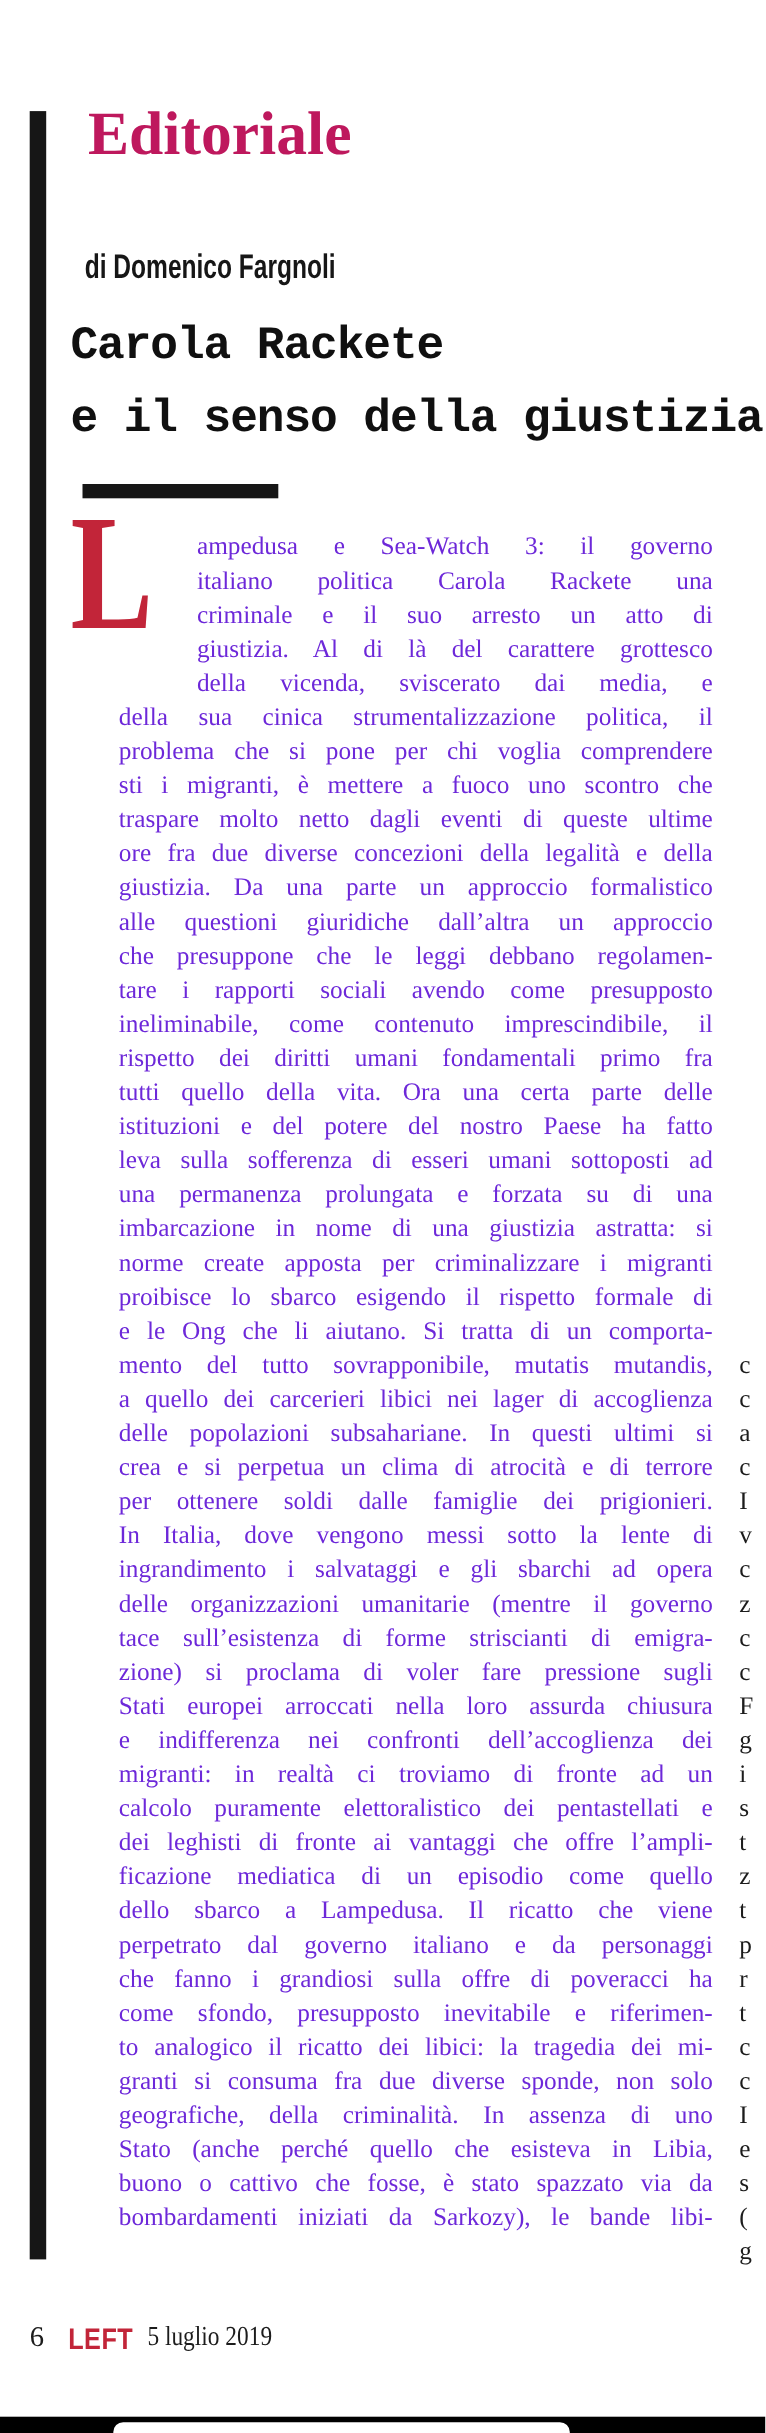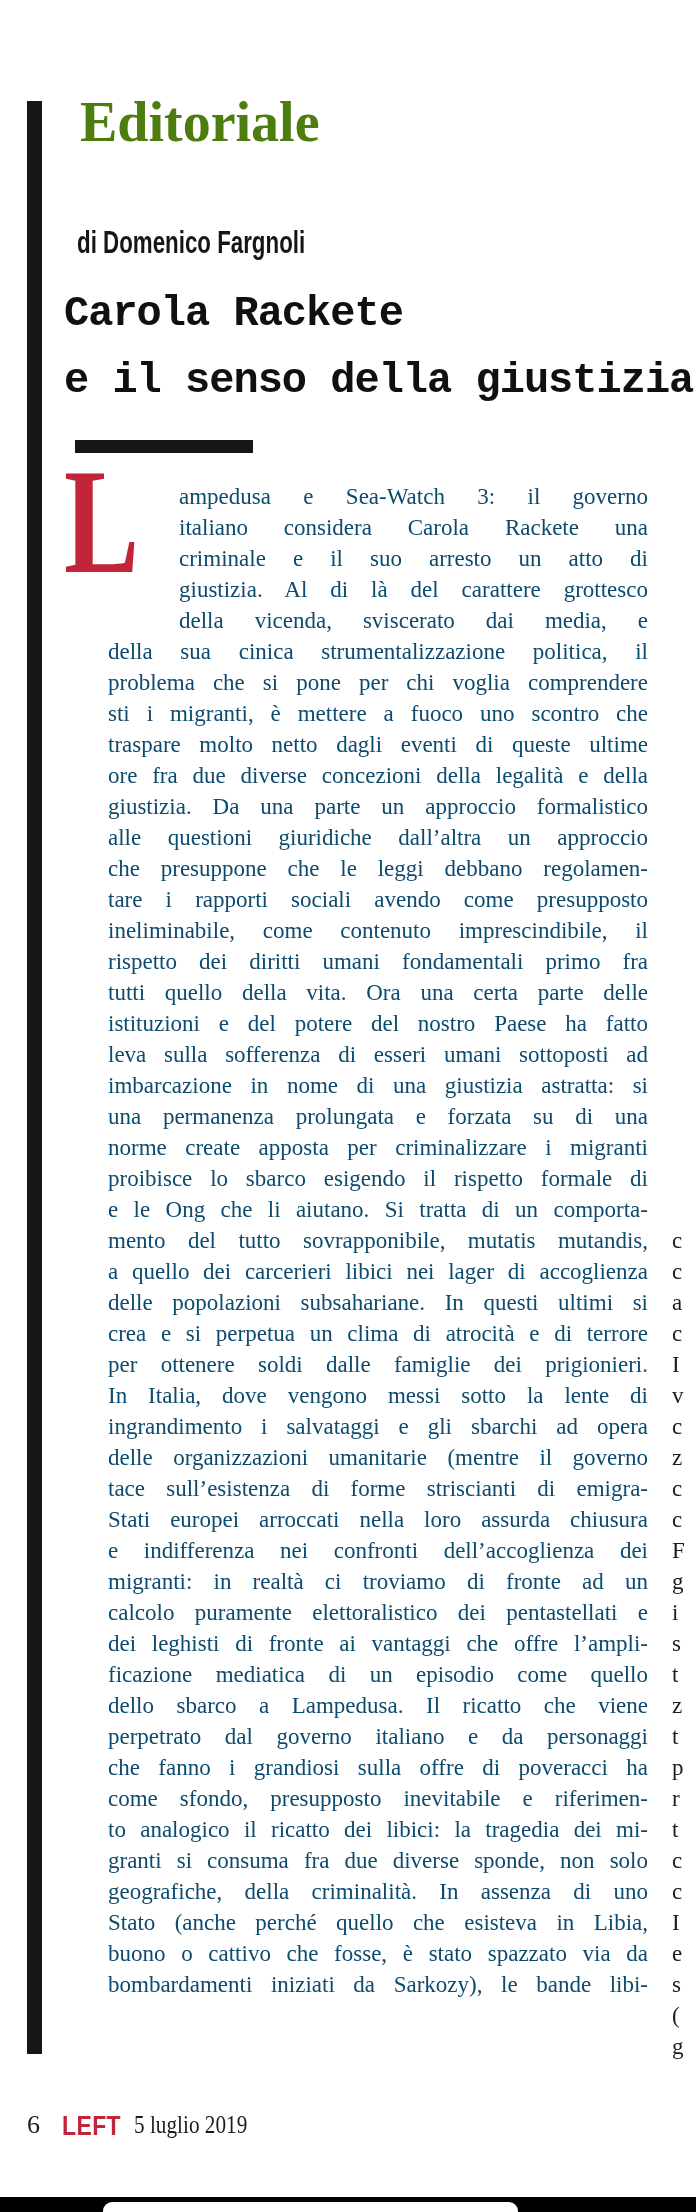--- a/index.html
+++ b/index.html
@@ -32,67 +32,68 @@
   .next-page{position:absolute;left:103px;top:5px;width:415px;height:10px;background:#ffffff;
              border-radius:9px 9px 0 0;}
 </style>
 </head>
 <body>
 
 <div class="page">
 
   <div class="left-rule"></div>
 
-  <div class="kicker" style="color: #4d7c0f;">Editoriale</div>
+  <div class="kicker" style="color: #be185d;">Editoriale</div>
 
   <div class="byline">di Domenico Fargnoli</div>
 
   <div class="headline" style="color: rgb(16, 16, 16);">
     <div>Carola Rackete</div>
     <div>e il senso della giustizia</div>
   </div>
 
   <div class="title-rule"></div>
 
   <div class="dropcap" style="color: rgb(194, 37, 57);">L</div>
 
-  <div class="body-col" style="color: #0c4a6e; font-family: Liberation Serif, serif;">
+  <div class="body-col" style="color: #6d28d9; font-family: Liberation Serif, serif;">
       <div class="bline indent">ampedusa e Sea-Watch 3: il governo</div>
-      <div class="bline indent">italiano considera Carola Rackete una</div>
+      <div class="bline indent">italiano politica Carola Rackete una</div>
       <div class="bline indent">criminale e il suo arresto un atto di</div>
       <div class="bline indent">giustizia. Al di là del carattere grottesco</div>
       <div class="bline indent">della vicenda, sviscerato dai media, e</div>
       <div class="bline">della sua cinica strumentalizzazione politica, il</div>
       <div class="bline">problema che si pone per chi voglia comprendere</div>
       <div class="bline">sti i migranti, è mettere a fuoco uno scontro che</div>
       <div class="bline">traspare molto netto dagli eventi di queste ultime</div>
       <div class="bline">ore fra due diverse concezioni della legalità e della</div>
       <div class="bline">giustizia. Da una parte un approccio formalistico</div>
       <div class="bline">alle questioni giuridiche dall’altra un approccio</div>
       <div class="bline">che presuppone che le leggi debbano regolamen-</div>
       <div class="bline">tare i rapporti sociali avendo come presupposto</div>
       <div class="bline">ineliminabile, come contenuto imprescindibile, il</div>
       <div class="bline">rispetto dei diritti umani fondamentali primo fra</div>
       <div class="bline">tutti quello della vita. Ora una certa parte delle</div>
       <div class="bline">istituzioni e del potere del nostro Paese ha fatto</div>
       <div class="bline">leva sulla sofferenza di esseri umani sottoposti ad</div>
+      <div class="bline">una permanenza prolungata e forzata su di una</div>
       <div class="bline">imbarcazione in nome di una giustizia astratta: si</div>
-      <div class="bline">una permanenza prolungata e forzata su di una</div>
       <div class="bline">norme create apposta per criminalizzare i migranti</div>
       <div class="bline">proibisce lo sbarco esigendo il rispetto formale di</div>
       <div class="bline">e le Ong che li aiutano. Si tratta di un comporta-</div>
       <div class="bline">mento del tutto sovrapponibile, mutatis mutandis,</div>
       <div class="bline">a quello dei carcerieri libici nei lager di accoglienza</div>
       <div class="bline">delle popolazioni subsahariane. In questi ultimi si</div>
       <div class="bline">crea e si perpetua un clima di atrocità e di terrore</div>
       <div class="bline">per ottenere soldi dalle famiglie dei prigionieri.</div>
       <div class="bline">In Italia, dove vengono messi sotto la lente di</div>
       <div class="bline">ingrandimento i salvataggi e gli sbarchi ad opera</div>
       <div class="bline">delle organizzazioni umanitarie (mentre il governo</div>
       <div class="bline">tace sull’esistenza di forme striscianti di emigra-</div>
+      <div class="bline">zione) si proclama di voler fare pressione sugli</div>
       <div class="bline">Stati europei arroccati nella loro assurda chiusura</div>
       <div class="bline">e indifferenza nei confronti dell’accoglienza dei</div>
       <div class="bline">migranti: in realtà ci troviamo di fronte ad un</div>
       <div class="bline">calcolo puramente elettoralistico dei pentastellati e</div>
       <div class="bline">dei leghisti di fronte ai vantaggi che offre l’ampli-</div>
       <div class="bline">ficazione mediatica di un episodio come quello</div>
       <div class="bline">dello sbarco a Lampedusa. Il ricatto che viene</div>
       <div class="bline">perpetrato dal governo italiano e da personaggi</div>
       <div class="bline">che fanno i grandiosi sulla offre di poveracci ha</div>
       <div class="bline">come sfondo, presupposto inevitabile e riferimen-</div>

